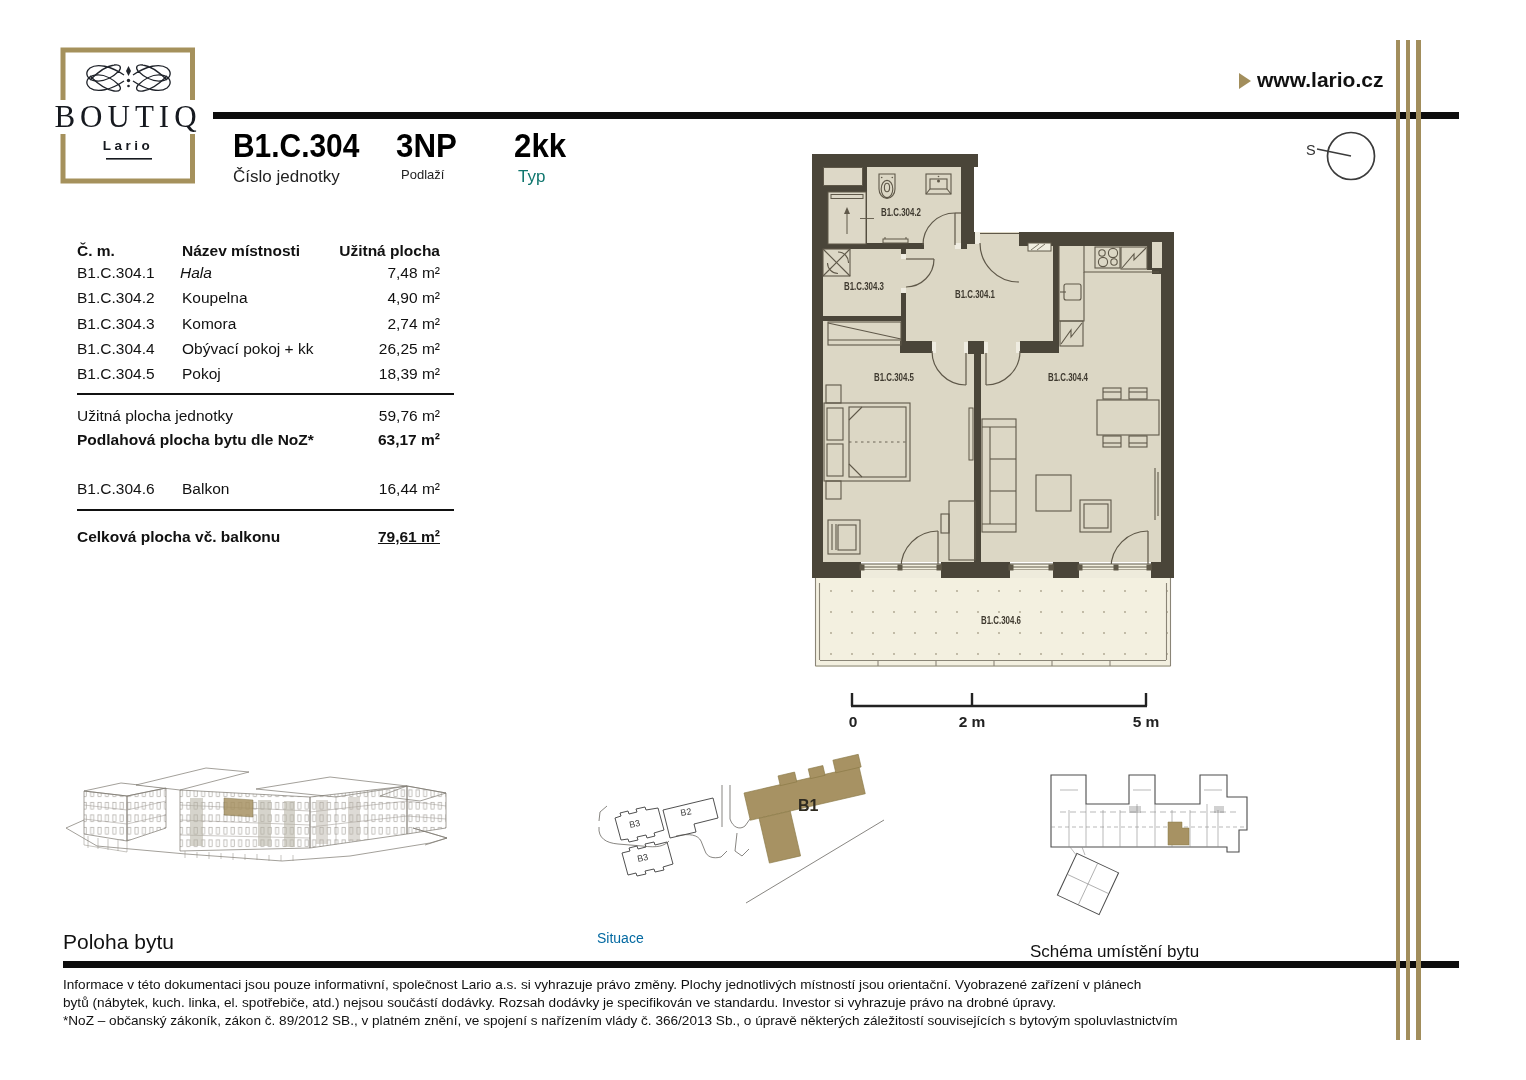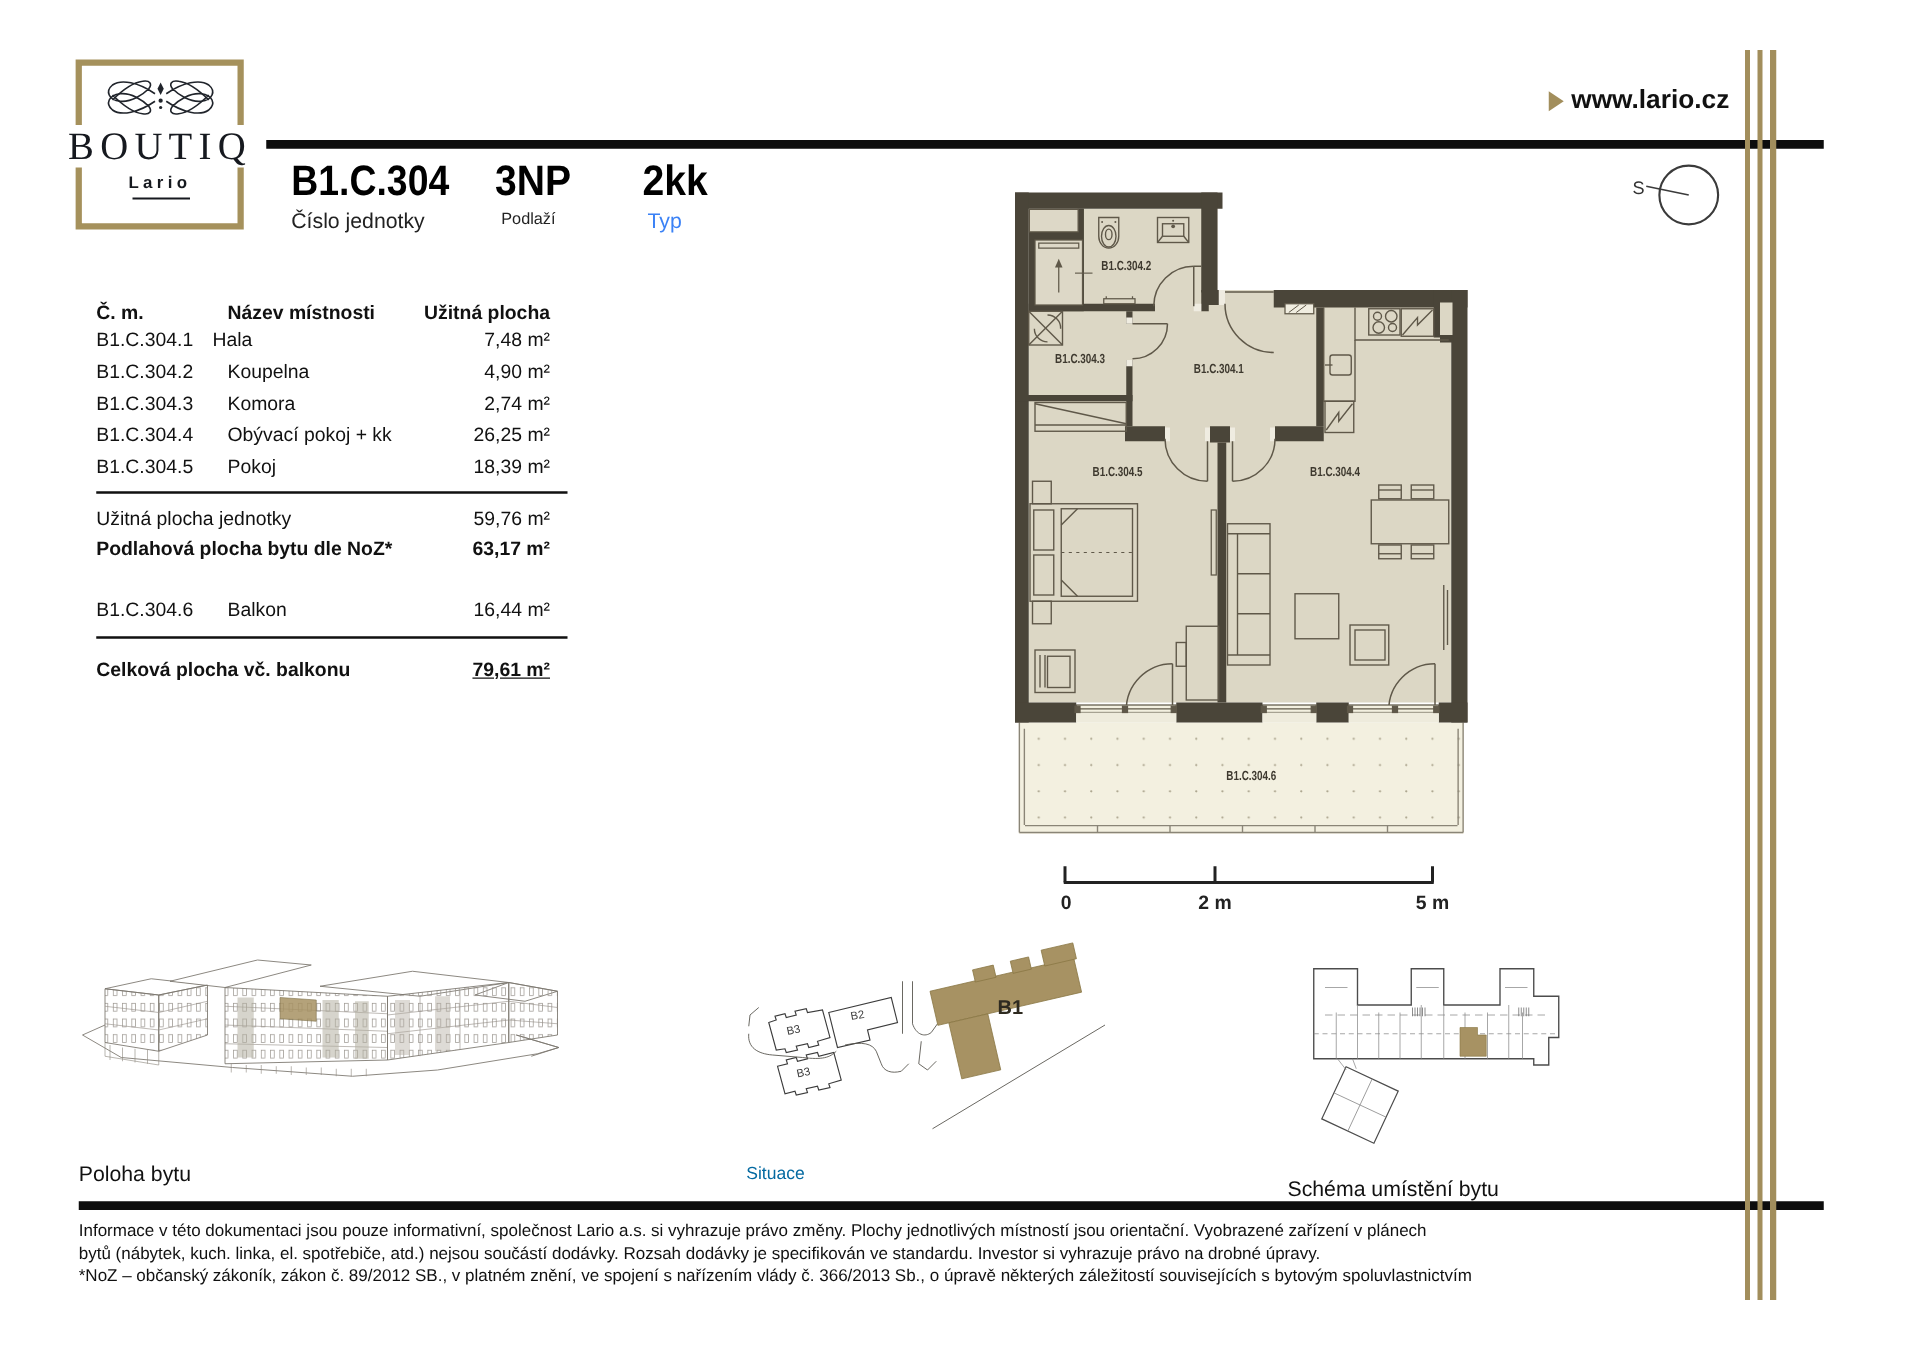--- a/index.html
+++ b/index.html
@@ -29,29 +29,29 @@
 <div class="abs b" style="left:233px;top:126px;font-size:34px;transform:scaleX(.88);transform-origin:left;white-space:nowrap;color:#000;">B1.C.304</div>
 
 <div class="abs" style="left:233px;top:167px;font-size:17px;color:#222;">Číslo jednotky</div>
 
 <div class="abs b" style="left:396px;top:126px;font-size:34px;transform:scaleX(.92);transform-origin:left;color:#000;">3NP</div>
 
 <div class="abs" style="left:401px;top:167px;font-size:13px;color:#222;">Podlaží</div>
 
 <div class="abs b" style="left:514px;top:126px;font-size:34px;transform:scaleX(.92);transform-origin:left;color:#000;">2kk</div>
 
-<div class="abs" style="left:518px;top:167px;font-size:17px;color:#3b82f6;">Typ</div>
+<div class="abs" style="left:518px;top:167px;font-size:17px;color:#0f766e;">Typ</div>
 
 <div class="abs" style="left:63px;top:236px;width:377px;font-size:15.5px;color:#111;">
   <div style="position:relative;height:310px;margin-left:14px;">
     <div class="abs b" style="left:0;top:6px;">Č. m.</div>
     <div class="abs b" style="left:105px;top:6px;">Název místnosti</div>
     <div class="abs b" style="right:0;top:6px;">Užitná plocha</div>
     <div class="abs" style="left:0;top:28px;">B1.C.304.1</div>
-        <div class="abs" style="left:93px;top:28px;">Hala</div>
+        <div class="abs" style="left:103px;top:28px;font-style:italic;">Hala</div>
         <div class="abs" style="right:0;top:28px;">7,48 m²</div>
     <div class="abs" style="left:0;top:53px;">B1.C.304.2</div>
         <div class="abs" style="left:105px;top:53px;">Koupelna</div>
         <div class="abs" style="right:0;top:53px;">4,90 m²</div>
     <div class="abs" style="left:0;top:79px;">B1.C.304.3</div>
         <div class="abs" style="left:105px;top:79px;">Komora</div>
         <div class="abs" style="right:0;top:79px;">2,74 m²</div>
     <div class="abs" style="left:0;top:104px;">B1.C.304.4</div>
         <div class="abs" style="left:105px;top:104px;">Obývací pokoj + kk</div>
         <div class="abs" style="right:0;top:104px;">26,25 m²</div>
@@ -541,21 +541,21 @@
 
   <g transform="rotate(25 1088 884)" fill="#fff" stroke="#4c4c4c" stroke-width="1">
     <rect x="1065" y="861" width="46" height="46"></rect>
     <line x1="1088" y1="861" x2="1088" y2="907" stroke-width="0.6" stroke="#8a8a8a"></line>
     <line x1="1065" y1="884" x2="1111" y2="884" stroke-width="0.6" stroke="#8a8a8a"></line>
   </g>
 
   <path d="M 1070 847 L 1077 856 M 1082 847 L 1085 855" stroke="#8a8a8a" stroke-width="0.6" fill="none"></path>
 </svg>
 
-<div class="abs" style="left:63px;top:930px;font-size:17px;color:#111;">Poloha bytu</div>
+<div class="abs" style="left:63px;top:930px;font-size:21px;color:#111;">Poloha bytu</div>
 
 <div class="abs" style="left:597px;top:930px;font-size:14px;color:#0369a1;">Situace</div>
 
 <div class="abs" style="left:1030px;top:930px;font-size:17px;color:#111;margin-top:12px;">Schéma umístění bytu</div>
 
 <div class="abs" style="left:63px;top:976px;width:1120px;font-size:13.6px;line-height:18px;color:#111;">
 Informace v této dokumentaci jsou pouze informativní, společnost Lario a.s. si vyhrazuje právo změny. Plochy jednotlivých místností jsou orientační. Vyobrazené zařízení v plánech<br>
 bytů (nábytek, kuch. linka, el. spotřebiče, atd.) nejsou součástí dodávky. Rozsah dodávky je specifikován ve standardu. Investor si vyhrazuje právo na drobné úpravy.<br>
 *NoZ – občanský zákoník, zákon č. 89/2012 SB., v platném znění, ve spojení s nařízením vlády č. 366/2013 Sb., o úpravě některých záležitostí souvisejících s bytovým spoluvlastnictvím
 </div>

